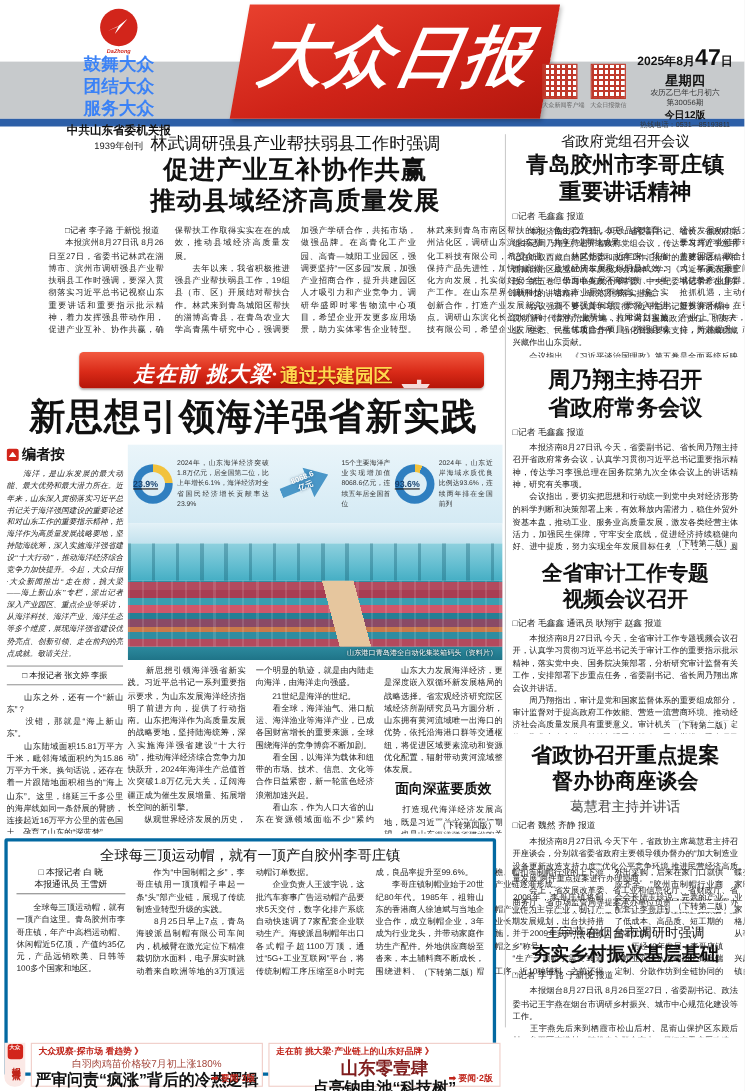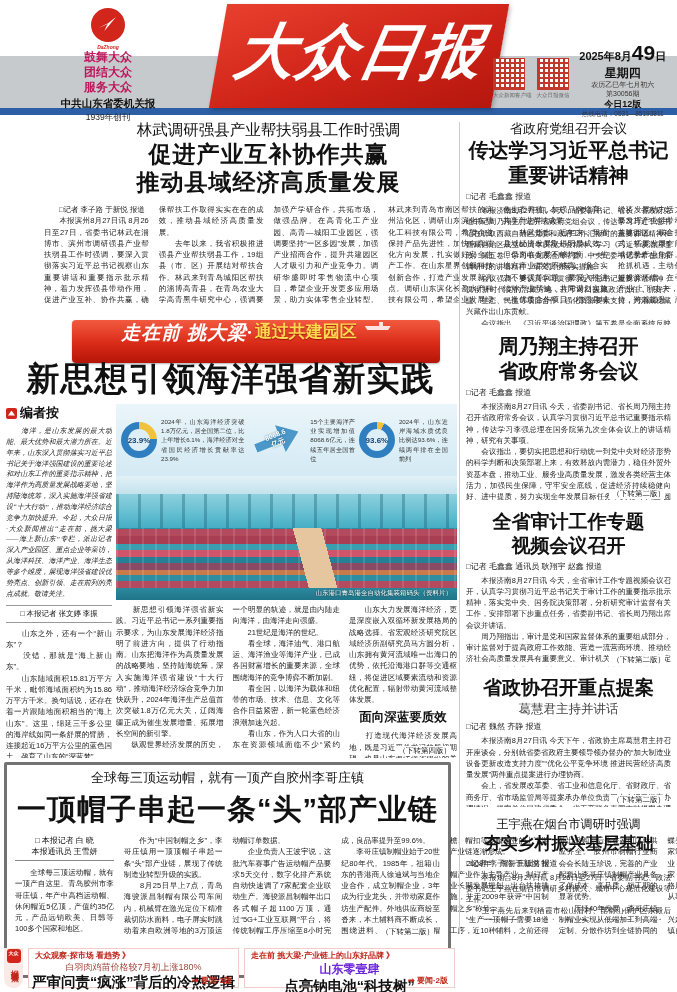--- a/index.html
+++ b/index.html
@@ -6,21 +6,21 @@
   #page{position:relative;width:677px;height:992px;background:#fff;overflow:hidden;
         font-family:"Liberation Sans",sans-serif;color:#111;}
   
   #gray-band{position:absolute;left:0;top:56px;width:677px;height:52px;background:#c7cacc;}
   #blue-bar{position:absolute;left:0;top:108px;width:677px;height:7px;background:#2d5fa7;}
   #brand-left{position:absolute;left:38px;top:8px;width:140px;text-align:center;}
   .logo-circle{width:34px;height:34px;border-radius:50%;background:#d2251b;margin:0 auto 2px;position:relative;}
   .logo-circle::after{content:"";position:absolute;left:7px;top:9px;width:18px;height:14px;
      background:#fff;clip-path:polygon(0 80%,55% 45%,35% 100%,60% 62%,100% 0,45% 55%);}
   .logo-sub{font-size:5px;color:#d2251b;font-style:italic;font-weight:bold;}
-  .slogan{color:#be185d;font-weight:bold;font-size:12px;line-height:1.25;}
+  .slogan{color:#3b82f6;font-weight:bold;font-size:16px;line-height:1.25;}
   .org-line{font-size:10.5px;font-weight:bold;color:#111;margin-top:2px;}
   .founded-line{font-size:8.5px;color:#222;margin-top:1px;}
   #masthead{position:absolute;left:218px;top:4px;width:282px;height:104px;
      background:linear-gradient(160deg,#e8402e 0%,#cf2318 55%,#b4170e 100%);
      transform:skewX(-10deg);box-shadow:2px 2px 4px rgba(0,0,0,.25);}
   #masthead .mh-text{position:absolute;left:0;top:8px;width:100%;text-align:center;
      font-family:"Liberation Serif",serif;font-weight:bold;font-style:italic;
      font-size:60px;color:#fff;letter-spacing:2px;}
   #header-right{position:absolute;right:6px;top:40px;width:178px;display:flex;align-items:flex-start;}
   .qr-wrap{text-align:center;margin-right:5px;margin-top:18px;}
@@ -38,23 +38,23 @@
   .body-txt{font-size:7.5px;line-height:1.5;color:#222;text-align:justify;white-space:pre-line;}
   .byline{font-size:8px;color:#222;margin:3px 0;}
   .jump{position:absolute;right:6px;bottom:2px;font-size:7.5px;background:#fff;padding-left:4px;
         font-family:"Liberation Serif",serif;}
   
   #lead{position:absolute;left:6px;top:120px;width:449px;margin-left:38px;}
   .kicker-lg{text-align:center;font-family:"Liberation Serif",serif;font-size:15.5px;color:#111;}
   .head-xl{text-align:center;font-size:23px;font-weight:900;line-height:1.2;letter-spacing:1px;}
   #lead-body{columns:4;column-gap:10px;column-fill:auto;height:106px;margin-top:8px;position:relative;}
   
-  #banner{position:absolute;left:72px;top:320px;width:368px;height:43px;border-radius:4px;
+  #banner{position:absolute;left:72px;top:320px;width:368px;height:33px;border-radius:4px;
      background:linear-gradient(180deg,#f25a40 0%,#d92a18 55%,#b51508 100%);
-     display:flex;align-items:flex-start;justify-content:center;box-shadow:0 1px 2px rgba(0,0,0,.3);}
+     display:flex;align-items:flex-end;justify-content:center;box-shadow:0 1px 2px rgba(0,0,0,.3);}
   .banner-t1{font-family:"Liberation Serif",serif;font-style:italic;font-weight:bold;
      font-size:19px;color:#fff;letter-spacing:1px;}
   .banner-t2{font-weight:900;font-size:17px;color:#ffd94e;margin-left:2px;
      text-shadow:0 1px 1px rgba(120,0,0,.6);}
   .banner-ship{width:26px;height:10px;background:#fff;opacity:.85;margin-left:8px;
      clip-path:polygon(0 60%,10% 100%,90% 100%,100% 60%,70% 60%,70% 20%,55% 20%,55% 60%);}
   
   #ocean-head{position:absolute;left:6px;top:357px;width:449px;text-align:center;
      font-size:33px;font-weight:900;letter-spacing:1px;}
   #ocean-left{position:absolute;left:6px;top:404px;width:106px;height:354px;overflow:hidden;}
@@ -65,21 +65,21 @@
   .ed-note{font-family:"Liberation Serif",serif;font-style:italic;font-size:7px;line-height:1.55;
      text-align:justify;white-space:pre-line;color:#222;margin-top:4px;}
   .ocean-byline{border-top:1px solid #999;border-bottom:1px solid #999;text-align:center;
      font-family:"Liberation Serif",serif;font-size:7.5px;padding:3px 0;margin:5px 0;}
   .subhead{text-align:center;font-size:12.5px;font-weight:900;margin:4px 0;}
   
   #ocean-fig{position:absolute;left:116px;top:404px;width:341px;height:196px;overflow:hidden;}
   #stats-strip{height:72px;background:linear-gradient(180deg,#eaf5fa,#d4eaf4);
      display:flex;align-items:center;padding:0 5px;}
   .donut{width:36px;height:36px;border-radius:50%;position:relative;flex:none;
-     display:flex;align-items:center;justify-content:center;}
+     display:flex;align-items:center;text-decoration:underline;}
   .donut::before{content:"";position:absolute;inset:7px;border-radius:50%;background:#ddeef6;}
   .donut-val{position:relative;font-size:8px;font-weight:900;color:#14406e;}
   .stat-txt{font-size:6.2px;line-height:1.5;color:#333;text-align:justify;margin:0 4px;}
   .arrow-wrap{flex:none;width:54px;height:44px;position:relative;margin:0 2px;}
   .arrow-shape{position:absolute;inset:4px;background:#4a97c8;transform:rotate(-22deg);
      clip-path:polygon(0 38%,58% 38%,58% 10%,100% 50%,58% 90%,58% 62%,0 62%);}
   .arrow-txt{position:absolute;left:4px;top:13px;width:46px;text-align:center;color:#fff;
      font-weight:900;font-size:7px;line-height:1.2;transform:rotate(-22deg);
      text-shadow:0 0 2px rgba(0,60,100,.7);}
   #photo{height:124px;position:relative;overflow:hidden;}
@@ -94,21 +94,21 @@
         #8a4a66 18px 25px,#257f95 25px 31px,#cf566a 31px 38px,#3a9db0 38px 44px,#a93d52 44px 52px);}
   .ph-bottom{height:12px;background:linear-gradient(180deg,#2c8a9e,#1f7488);}
   .ph-caption{position:absolute;right:5px;bottom:2px;color:#fff;font-size:6.5px;
      text-shadow:0 0 2px rgba(0,0,0,.8);}
   
   #ocean-below{position:absolute;left:116px;top:604px;width:341px;height:154px;display:flex;}
   #ocean-mid{width:224px;columns:2;column-gap:9px;column-fill:auto;height:154px;overflow:hidden;}
   #ocean-rightcol{width:108px;margin-left:9px;position:relative;overflow:hidden;}
   
   #feature{position:absolute;left:4px;top:762px;width:447px;height:216px;
-     border:3px solid #737373;border-radius:2px;padding:4px 8px;box-sizing:border-box;}
+     border:3px solid #0369a1;border-radius:2px;padding:4px 8px;box-sizing:border-box;}
   .feat-kicker{text-align:center;font-family:"Liberation Serif",serif;font-size:13px;color:#111;}
   .feat-head{text-align:center;font-size:29px;font-weight:900;letter-spacing:1px;margin:3px 0 5px;}
   #feat-body{columns:4;column-gap:10px;column-fill:auto;height:104px;position:relative;}
   .feat-byline{font-family:"Liberation Serif",serif;font-size:8px;text-align:center;
      border-bottom:1px solid #888;padding-bottom:3px;margin-bottom:6px;}
   
   #strip{position:absolute;left:4px;top:948px;width:451px;height:40px;display:flex;}
   #strip-tab{width:19px;background:#fbe9e6;border-radius:0 0 9px 9px;display:flex;
      flex-direction:column;align-items:center;padding-top:1px;flex:none;}
   .strip-logo{width:14px;height:14px;background:#d2251b;border-radius:3px;color:#fff;
@@ -154,21 +154,21 @@
   <div id="header-right">
     <div class="qr-wrap">
       <div class="qr"></div>
       <div class="qr-label">大众新闻客户端</div>
     </div>
     <div class="qr-wrap">
       <div class="qr"></div>
       <div class="qr-label">大众日报微信</div>
     </div>
     <div class="date-block">
-      <div class="date-l1"><span>2025年8月</span><span class="big">49</span><span>日</span></div>
+      <div class="date-l1"><span>2025年8月</span><span class="big">47</span><span>日</span></div>
       <div class="date-l2">星期四</div>
       <div class="date-l3">农历乙巳年七月初六</div>
       <div class="date-l4">第30056期</div>
       <div class="date-l5">今日12版</div>
       <div class="date-l6">热线电话：0531—85193811</div>
     </div>
   </div>
 
   <div id="lead">
     <div class="kicker-lg">林武调研强县产业帮扶弱县工作时强调</div>
@@ -238,21 +238,20 @@
     <div id="ocean-rightcol">
       <div class="body-txt">　　山东大力发展海洋经济，更是深度嵌入双循环新发展格局的战略选择。省宏观经济研究院区域经济所副研究员马方圆分析，山东拥有黄河流域唯一出海口的优势，依托沿海港口群等交通枢纽，将促进区域要素流动和资源优化配置，辐射带动黄河流域整体发展。</div>
       <div class="subhead">面向深蓝要质效</div>
       <div class="body-txt">　　打造现代海洋经济发展高地，既是习近平总书记的殷切期望，也是山东海洋强省建设的关键抓手。</div>
       <div class="jump">（下转第四版）</div>
     </div>
   </div>
 
   <div id="feature">
     <div class="feat-kicker">全球每三顶运动帽，就有一顶产自胶州李哥庄镇</div>
-    <div class="feat-head">一顶帽子串起一条“头”部产业链</div>
     <div id="feat-body">
       <div class="feat-byline">
         <div>□ 本报记者 白 晓</div>
         <div>本报通讯员 王雪妍</div>
       </div>
       <div class="body-txt">　　全球每三顶运动帽，就有一顶产自这里。青岛胶州市李哥庄镇，年产中高档运动帽、休闲帽近5亿顶，产值约35亿元，产品远销欧美、日韩等100多个国家和地区。
 　　作为“中国制帽之乡”，李哥庄镇用一顶顶帽子串起一条“头”部产业链，展现了传统制造业转型升级的实践。
 　　8月25日早上7点，青岛海骏派昌制帽有限公司车间内，机械臂在激光定位下精准裁切防水面料，电子屏实时跳动着来自欧洲等地的3万顶运动帽订单数据。
 　　企业负责人王波宇说，这批汽车赛事广告运动帽产品要求5天交付，数字化排产系统自动快速调了7家配套企业联动生产。海骏派昌制帽年出口各式帽子超1100万顶，通过“5G+工业互联网”平台，将传统制帽工序压缩至8小时完成，良品率提升至99.6%。
 　　李哥庄镇制帽业始于20世纪80年代。1985年，祖籍山东的香港商人徐迪斌与当地企业合作，成立制帽企业，3年成为行业龙头，并带动家庭作坊生产配件。外地供应商纷至沓来，本土辅料商不断成长，围绕进料、绣花、制线、帽檐、帽扣等制帽行业的上下游产业链逐渐形成。
@@ -270,34 +269,34 @@
       <div class="strip-vtext">报端看点</div>
     </div>
     <div class="strip-box">
       <div class="strip-sec">大众观察·探市场 看趋势 》</div>
       <div class="strip-kick">白羽肉鸡苗价格较7月初上涨180%</div>
       <div class="strip-head">严审问责“疯涨”背后的冷热逻辑</div>
       <div class="strip-ref">➡ 要闻·3版</div>
     </div>
     <div class="strip-box">
       <div class="strip-sec">走在前 挑大梁·产业链上的山东好品牌 》</div>
-      <div class="strip-kick" style="color:#6d28d9;font-weight:900;font-size:12px;">山东零壹肆</div>
+      <div class="strip-kick" style="color:#7f1d1d;font-weight:900;font-size:16px;">山东零壹肆</div>
       <div class="strip-head">点亮钠电池“科技树”</div>
       <div class="strip-ref">➡ 要闻·2版</div>
     </div>
   </div>
 
   <div id="vdivider"></div>
 
   <div id="right-col">
 
     <div class="r-art">
       <div class="r-kicker">省政府党组召开会议</div>
       <div class="r-head" style="font-size:20px;">
-        <div>传达学习习近平总书记</div>
+        <div>青岛胶州市李哥庄镇</div>
         <div>重要讲话精神</div>
       </div>
       <div class="byline">□记者 毛鑫鑫 报道</div>
       <div class="r-body body-txt" style="max-height:120px;">　　本报济南8月27日讯 今天，省委副书记、省长、省政府党组书记周乃翔主持召开省政府党组会议，传达学习习近平总书记在听取西藏自治区党委和政府工作汇报时的重要讲话精神和西藏自治区成立60周年庆祝大会精神，学习《习近平谈治国理政》第五卷，学习中央政治局常委、中央纪委书记李希在山东调研时的讲话精神，研究贯彻落实措施。
 　　会议强调，要认真学习贯彻习近平总书记重要讲话精神，贯彻新时代党的治藏方略，扛牢对口援藏政治责任，抓好产业、生态、民生等项目合作，强化资源要素支持，为治藏稳藏兴藏作出山东贡献。
 　　会议指出，《习近平谈治国理政》第五卷是全面系统反映习近平新时代中国特色社会主义思想最新成果的权威著作，要与前四卷作为一个整体贯通起来学，与习近平总书记视察山东重要讲话和重要指示批示精神结合起来学，切实把学习成果转化为工作实效，奋力谱写中国式现代化山东篇章。
 　　会议强调，要深入贯彻习近平总书记关于党的自我革命的重要思想，坚定扛牢管党治党政治责任，善始善终抓好深入贯彻中央八项规定精神学习教育，持续深化整治群众身边不正之风和腐败问题，推动政府党风廉政建设不断取得新成效。</div>
     </div>
 
     <div class="r-art">
@@ -320,20 +319,21 @@
       <div class="byline">□记者 毛鑫鑫 通讯员 耿翔宇 赵鑫 报道</div>
       <div class="r-body body-txt" style="max-height:92px;">　　本报济南8月27日讯 今天，全省审计工作专题视频会议召开，认真学习贯彻习近平总书记关于审计工作的重要指示批示精神，落实党中央、国务院决策部署，分析研究审计监督有关工作，安排部署下步重点任务，省委副书记、省长周乃翔出席会议并讲话。
 　　周乃翔指出，审计是党和国家监督体系的重要组成部分，审计监督对于提高政府工作效能、营造一流营商环境、推动经济社会高质量发展具有重要意义。审计机关要立足经济监督定位，聚焦主责主业，持续加强重大战略、重大举措、重大项目审计，深刻揭示存在的问题和隐患，做到应审尽审、凡审必严、严审问责，更好发挥审计监督作用，为现代化强省建设提供坚实保障。
 　　周乃翔强调，审计整改是有效发挥审计监督作用的重要一环，各级各有关方面要虚心接受审计指出的问题。</div>
       <div class="jump">（下转第二版）</div>
     </div>
 
     <div class="r-art">
       <div class="r-head" style="font-size:19px;">
         <div>省政协召开重点提案</div>
+        <div>督办协商座谈会</div>
       </div>
       <div class="r-sub">葛慧君主持并讲话</div>
       <div class="byline">□记者 魏然 齐静 报道</div>
       <div class="r-body body-txt" style="max-height:72px;">　　本报济南8月27日讯 今天下午，省政协主席葛慧君主持召开座谈会，分别就省委省政府主要领导领办督办的“加大制造业设备更新改造支持力度”“优化公平竞争环境 推进民营经济高质量发展”两件重点提案进行办理协商。
 　　会上，省发展改革委、省工业和信息化厅、省财政厅、省商务厅、省市场监管局等提案承办单位负责同志介绍了提案办理情况，提案单位民建省委会、省工商联负责同志对提案办理情况提出意见建议，省委省政府督查室负责同志介绍了督办情况。政协委员、企业代表邹桂、李明庆、马靖、张法水、毕国鼎分别发言。</div>
       <div class="jump">（下转第二版）</div>
     </div>
 
     <div class="r-art">
       <div class="r-kicker" style="font-size:12px;">王宇燕在烟台市调研时强调</div>

